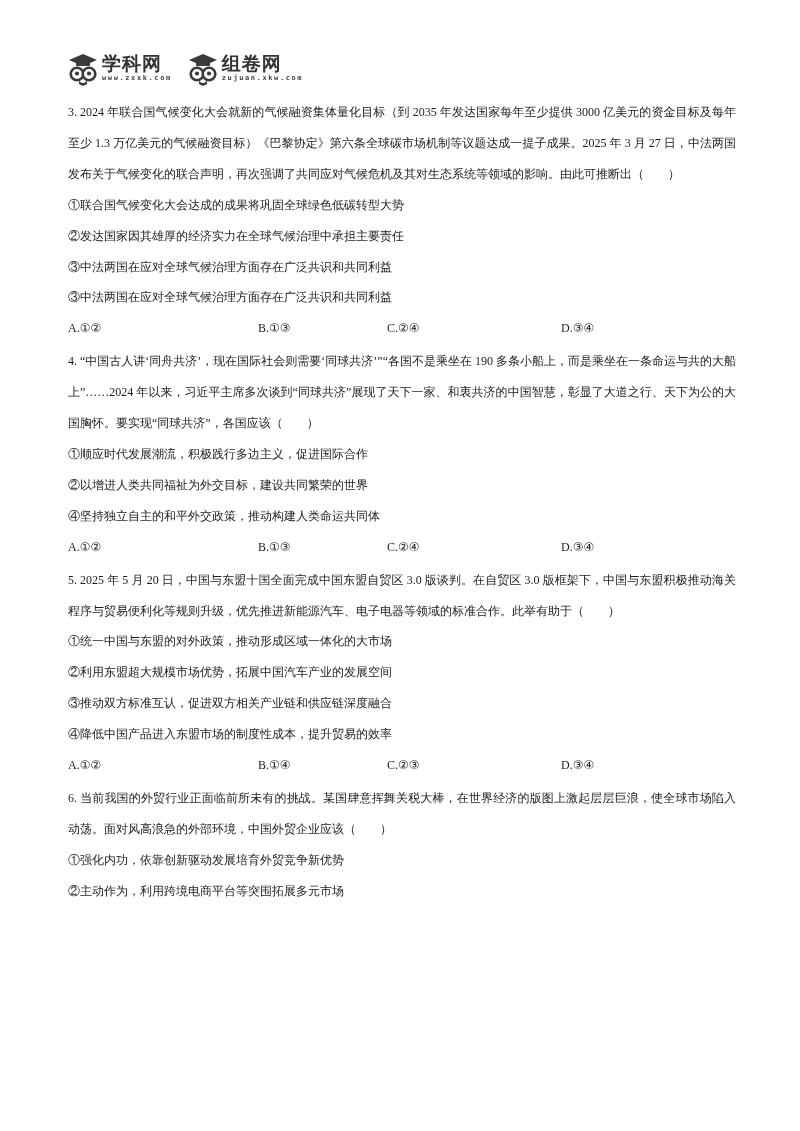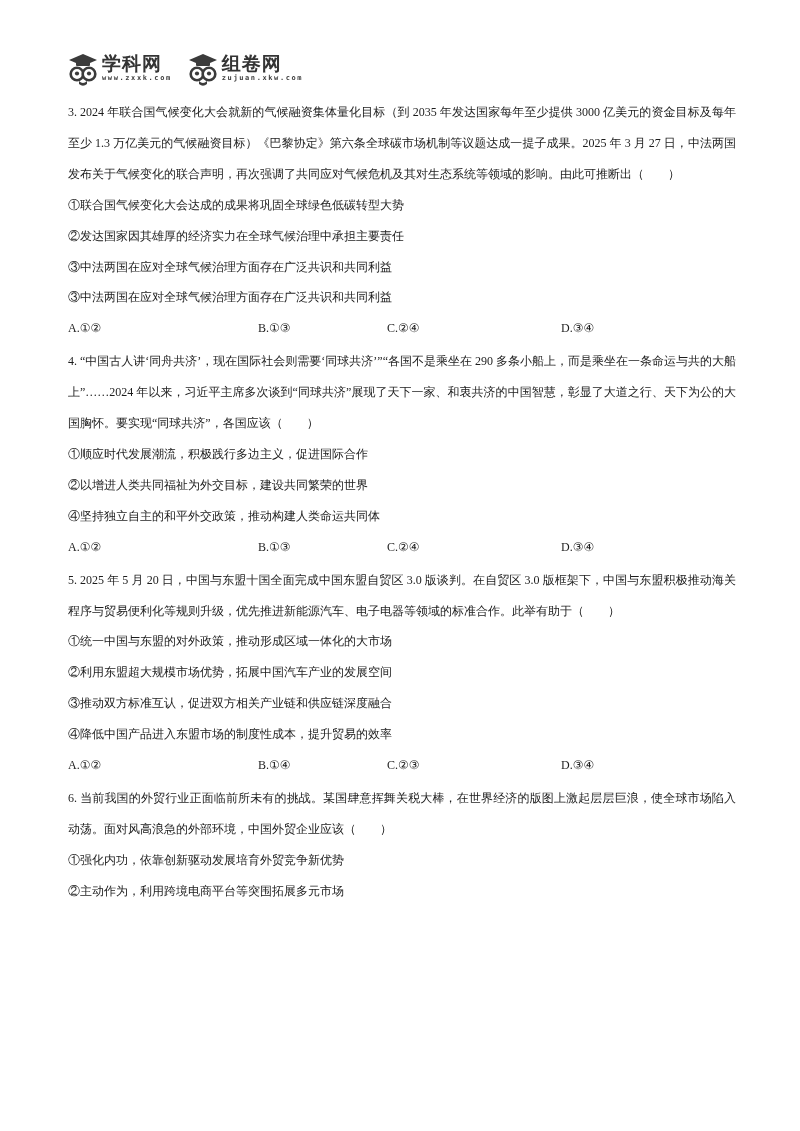--- a/index.html
+++ b/index.html
@@ -103,21 +103,21 @@
       <p class="opt">③中法两国在应对全球气候治理方面存在广泛共识和共同利益</p>
       <div class="choices">
         <span>A.①②</span>
         <span>B.①③</span>
         <span>C.②④</span>
         <span>D.③④</span>
       </div>
     </section>
 
     <section class="question">
-      <p class="stem">4. “中国古人讲‘同舟共济’，现在国际社会则需要‘同球共济’”“各国不是乘坐在 290 多条小船上，而是乘坐在一条命运与共的大船上”……2024 年以来，习近平主席多次谈到“同球共济”展现了天下一家、和衷共济的中国智慧，彰显了大道之行、天下为公的大国胸怀。要实现“同球共济”，各国应该（　　）</p>
+      <p class="stem">4. “中国古人讲‘同舟共济’，现在国际社会则需要‘同球共济’”“各国不是乘坐在 190 多条小船上，而是乘坐在一条命运与共的大船上”……2024 年以来，习近平主席多次谈到“同球共济”展现了天下一家、和衷共济的中国智慧，彰显了大道之行、天下为公的大国胸怀。要实现“同球共济”，各国应该（　　）</p>
       <p class="opt">①顺应时代发展潮流，积极践行多边主义，促进国际合作</p>
       <p class="opt">②以增进人类共同福祉为外交目标，建设共同繁荣的世界</p>
       <p class="opt">④坚持独立自主的和平外交政策，推动构建人类命运共同体</p>
       <div class="choices">
         <span>A.①②</span>
         <span>B.①③</span>
         <span>C.②④</span>
         <span>D.③④</span>
       </div>
     </section>

